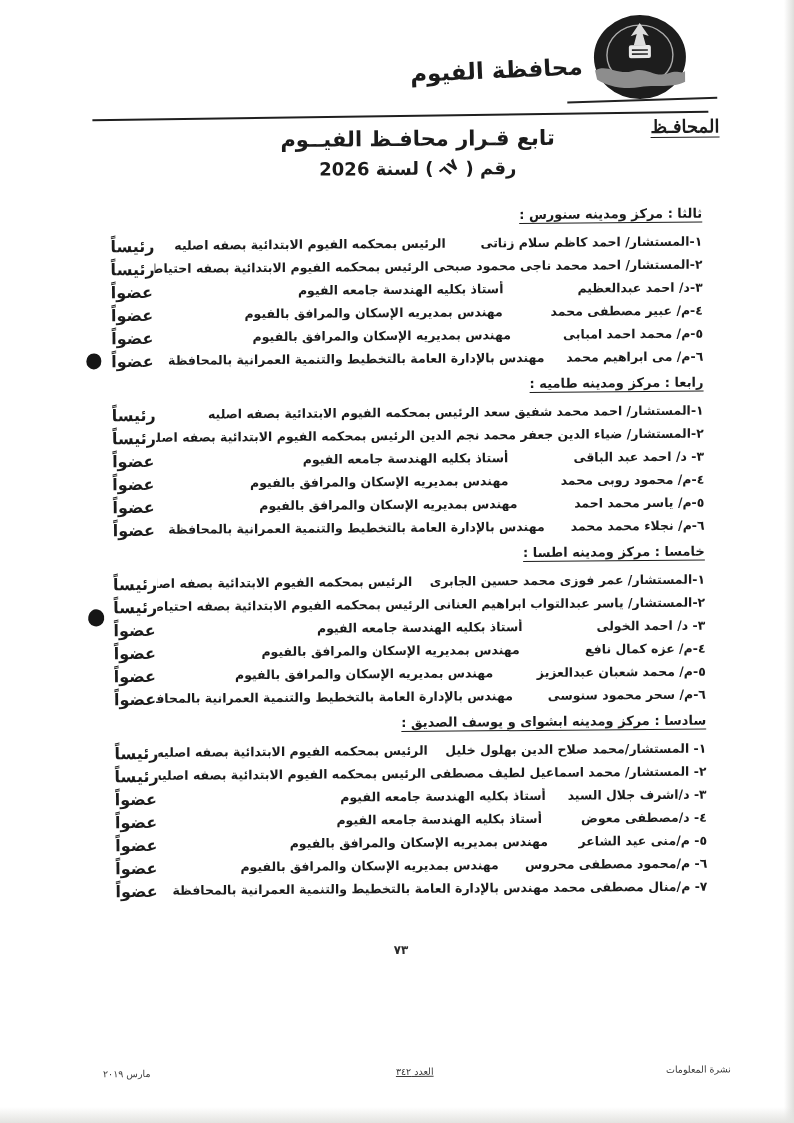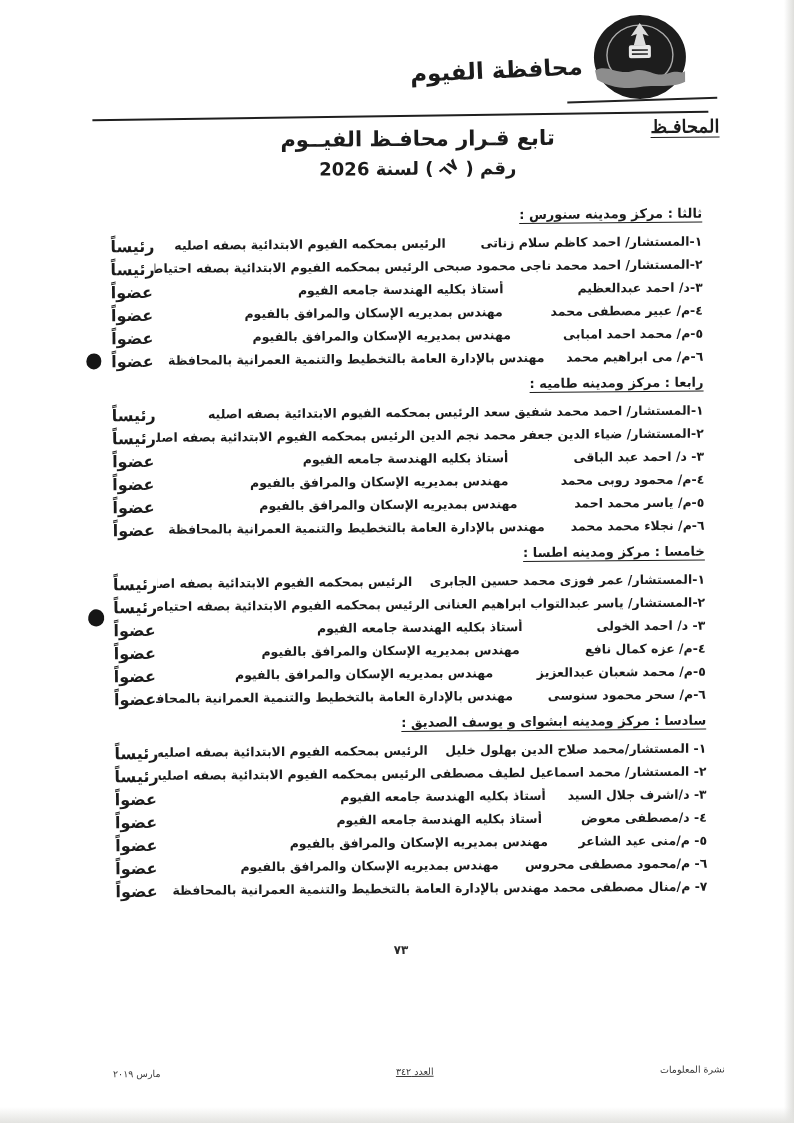--- a/index.html
+++ b/index.html
@@ -43,23 +43,23 @@
   .row-text{white-space:pre;overflow:hidden;font-size:12.5px;font-weight:700;}
   .role{flex:0 0 36px;font-size:16px;font-weight:700;position:relative;top:2px;}
   
   .dot{position:absolute;background:#161616;}
   .dot1{left:87px;top:351px;width:15px;height:16px;border-radius:52% 48% 50% 50%;}
   .dot2{left:87px;top:607px;width:16px;height:17px;border-radius:48% 52% 50% 46%;transform:rotate(12deg);}
   
   .page-number{position:absolute;top:943px;left:50%;transform:translateX(-50%);
     font-size:12px;font-weight:700;color:#2a2a2a;}
   .footer{position:absolute;top:1066px;left:0;right:0;font-size:9.5px;color:#3a3a3a;}
-  .footer-right{position:absolute;right:74px;text-align:center;}
+  .footer-right{position:absolute;right:68px;text-align:center;}
   .footer-center{position:absolute;left:50%;transform:translateX(-6px);text-decoration:underline;}
-  .footer-left{position:absolute;left:98px;margin-left:10px;}
+  .footer-left{position:absolute;left:98px;}
 </style>
 </head>
 <body>
 
 <div class="page">
   <div class="tilt">
 
     <div class="logo">
       <svg viewBox="0 0 94 86" width="94" height="86">
         <ellipse cx="47" cy="43" rx="46" ry="42" fill="#1d1d1d"></ellipse>

